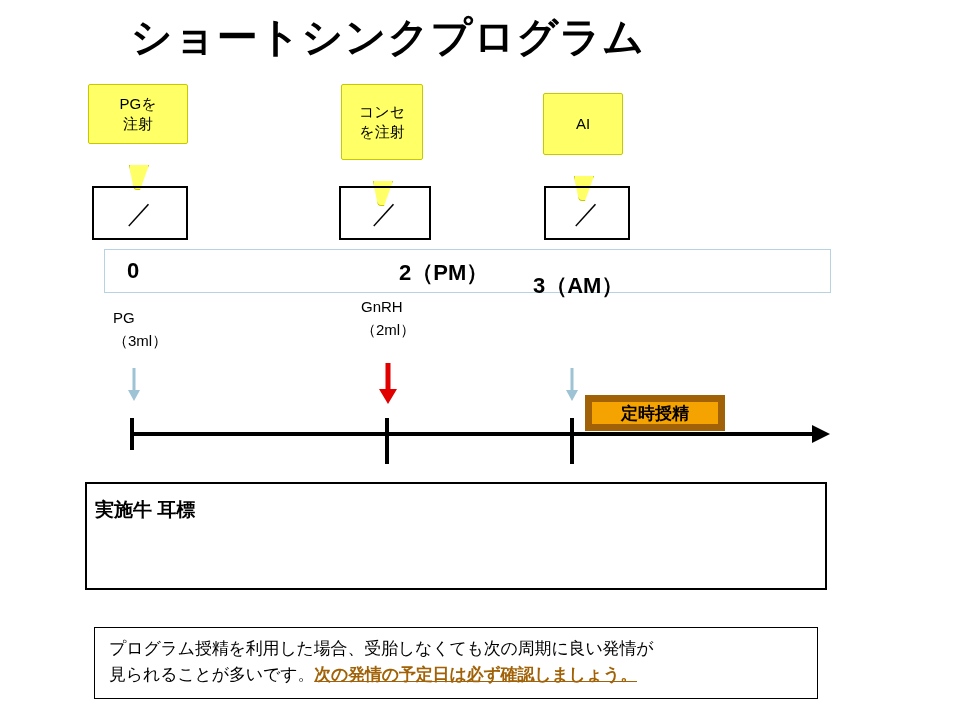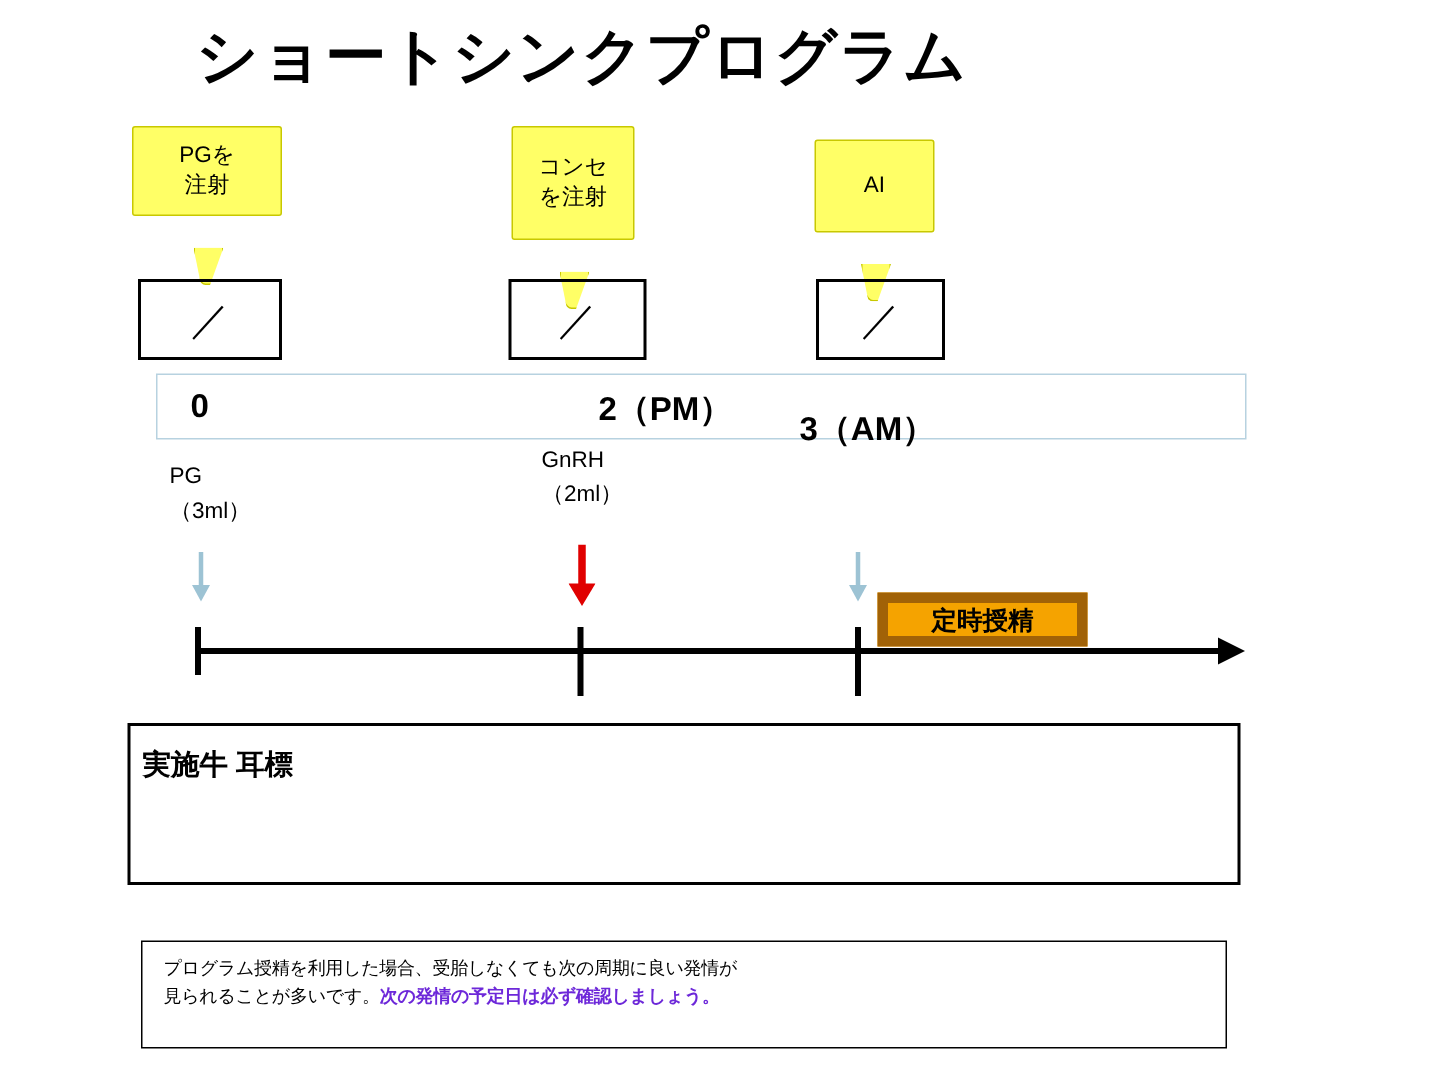--- a/index.html
+++ b/index.html
@@ -187,27 +187,28 @@
     left: 94px;
     top: 627px;
     width: 724px;
     height: 72px;
     border: 1px solid #000;
     box-sizing: border-box;
     padding: 8px 12px 0 14px;
   }
   #note-box p {
     margin: 0;
-    font-size: 12px;
+    font-size: 17px;
     line-height: 1.55;
     letter-spacing: -0.2px;
   }
   .note-emph {
-    color: #6d28d9;
-    font-weight: bold;
+    color: #a16207;
+    font-weight: bold;
+    text-decoration: underline;
   }
 </style>
 </head>
 <body>
 
 <div id="page-title">ショートシンクプログラム</div>
 
 <div class="callout" id="callout-pg">
   <div>
     <div>PGを</div>

